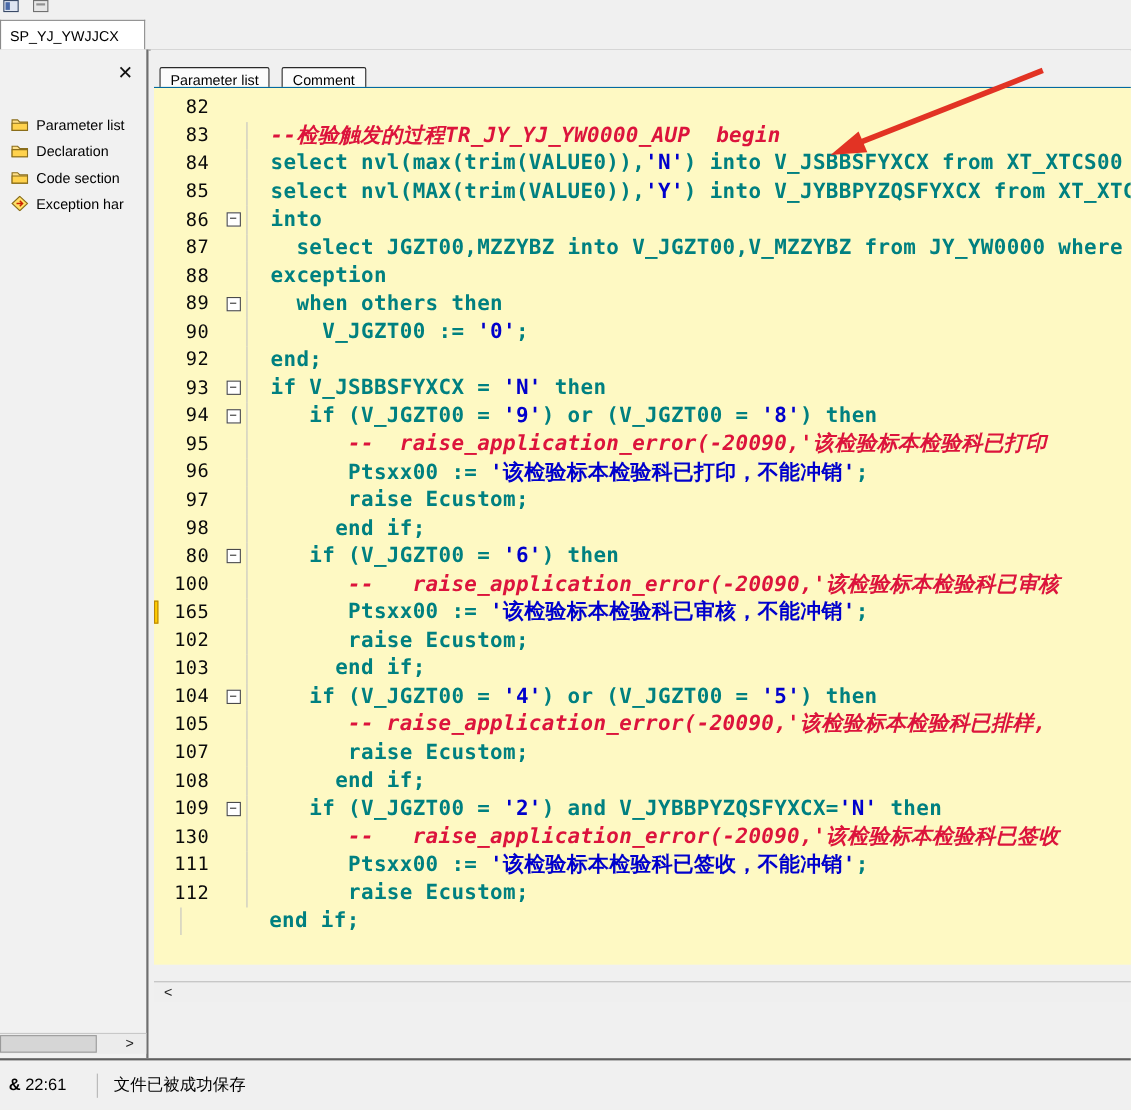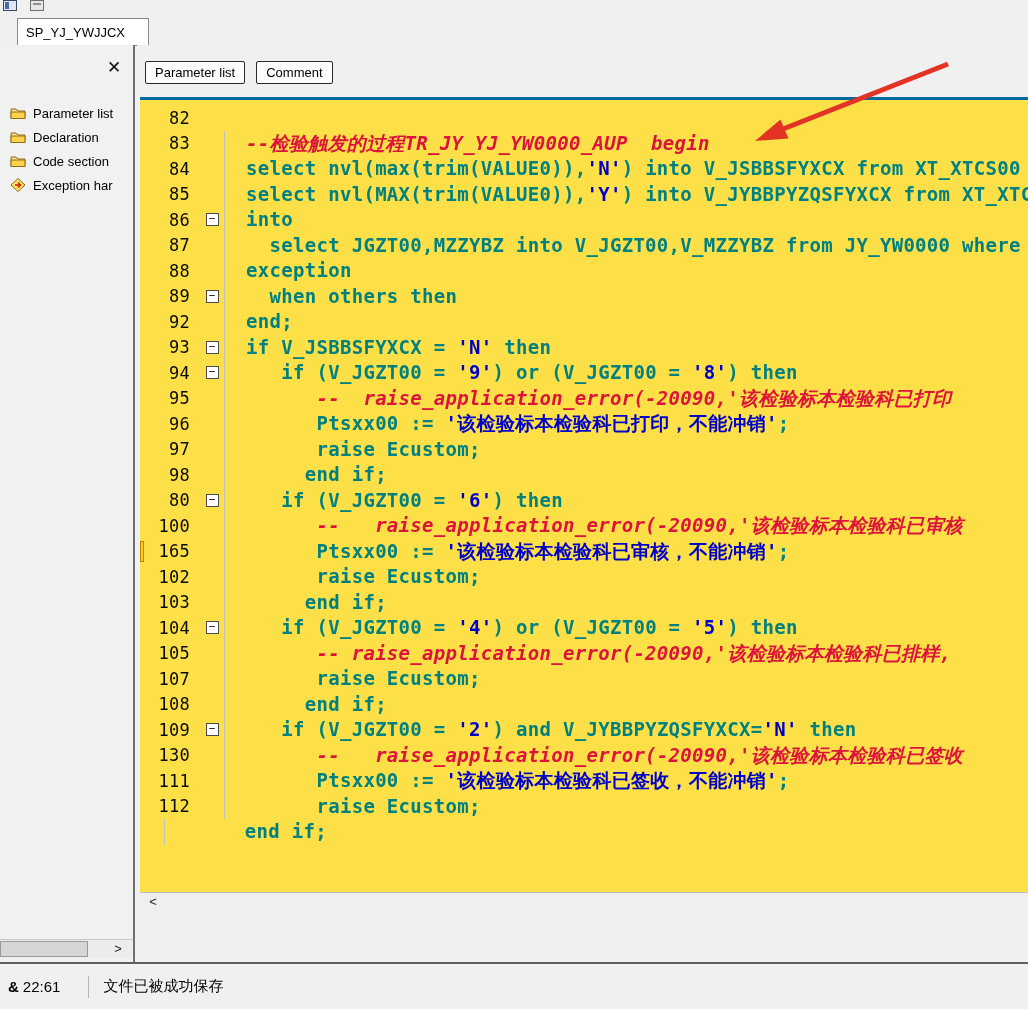--- a/index.html
+++ b/index.html
@@ -12,21 +12,21 @@
   
   .top-strip{position:absolute;left:0;top:0;width:1028px;height:14px;background:#f0f0f0;}
   .mini-icon{position:absolute;top:0;width:14px;height:11px;border:1px solid #3a4a66;background:#dfe6f2;box-sizing:border-box;}
   .mini-icon.i1{left:3px;}
   .mini-icon.i1::after{content:"";position:absolute;left:1px;top:1px;width:4px;height:7px;background:#4a6aa8;}
   .mini-icon.i2{left:30px;border-color:#707070;background:#e6e6e6;}
   .mini-icon.i2::after{content:"";position:absolute;left:2px;top:2px;width:8px;height:2px;background:#909090;}
   
   .tab-bar{position:absolute;left:0;top:14px;width:1028px;height:31px;border-bottom:1px solid #8a8a8a;background:#f0f0f0;}
   .tab{
-    position:absolute;left:17px;top:4px;height:27px;width:132px;box-sizing:border-box;
+    position:absolute;left:0;top:4px;height:27px;width:132px;box-sizing:border-box;
     background:#ffffff;border:1px solid #8a8a8a;border-bottom:none;
     font-size:13px;color:#000;display:flex;align-items:center;padding-left:8px;
   }
   
   .sidebar{position:absolute;left:0;top:45px;width:135px;height:917px;background:#f1f1f1;border-right:2px solid #6f6f6f;box-sizing:border-box;}
   .sidebar-toolbar{position:absolute;left:0;top:0;width:100%;height:44px;}
   .close-btn{
     position:absolute;right:7px;top:10px;width:24px;height:24px;
     font-size:17px;font-weight:bold;color:#111;display:flex;align-items:center;justify-content:center;
     cursor:default;
@@ -40,22 +40,22 @@
   .sb-arrow{position:absolute;right:6px;top:0;width:18px;height:17px;display:flex;align-items:center;justify-content:center;font-size:13px;color:#222;}
   
   .main{position:absolute;left:137px;top:45px;width:891px;height:917px;background:#f0f0f0;}
   .editor-toolbar{position:absolute;left:8px;top:16px;display:flex;}
   .tb-btn{
     font-family:"Liberation Sans","DejaVu Sans",sans-serif;
     font-size:13px;color:#000;background:#fcfcfc;border:1px solid #2a2a2a;border-radius:2px;
     padding:3px 9px;margin-right:11px;line-height:15px;
   }
   .editor{
-    position:absolute;left:3px;top:52px;width:888px;height:797px;
-    background:#fde047;border-top:3px solid #0369a1;overflow:hidden;
+    position:absolute;left:3px;top:34px;width:888px;height:797px;
+    background:#fef9c3;border-top:1px solid #0369a1;overflow:hidden;
     font-family:"DejaVu Sans Mono","Liberation Mono",monospace;
   }
   .code-lines{padding-top:5px;}
   .code-line{position:relative;height:25.5px;display:flex;align-items:center;}
   .line-marker{position:absolute;left:0;top:2px;width:4px;height:21px;background:var(--color-marker,#ffcc00);border:1px solid #b8860b;box-sizing:border-box;}
   .line-num{
     flex:0 0 60px;width:60px;text-align:right;padding-right:10px;box-sizing:border-box;
     font-size:17px;color:#0a0a0a;letter-spacing:0.3px;
   }
   .fold-col{flex:0 0 24px;width:24px;height:100%;display:flex;align-items:center;justify-content:center;}
@@ -192,20 +192,25 @@
           <span class="code-text"><span class="tok-k">exception</span></span>
         </div>
         <div class="code-line">
           <span class="line-num">89</span>
           <span class="fold-col">
             <span class="fold-box">−</span>
           </span>
           <span class="code-text"><span class="tok-k">  when others then</span></span>
         </div>
         <div class="code-line">
+          <span class="line-num">90</span>
+          <span class="fold-col"></span>
+          <span class="code-text"><span class="tok-k">    V_JGZT00 := </span><span class="tok-s">'0'</span><span class="tok-k">;</span></span>
+        </div>
+        <div class="code-line">
           <span class="line-num">92</span>
           <span class="fold-col"></span>
           <span class="code-text"><span class="tok-k">end;</span></span>
         </div>
         <div class="code-line">
           <span class="line-num">93</span>
           <span class="fold-col">
             <span class="fold-box">−</span>
           </span>
           <span class="code-text"><span class="tok-k">if V_JSBBSFYXCX = </span><span class="tok-s">'N'</span><span class="tok-k"> then</span></span>

